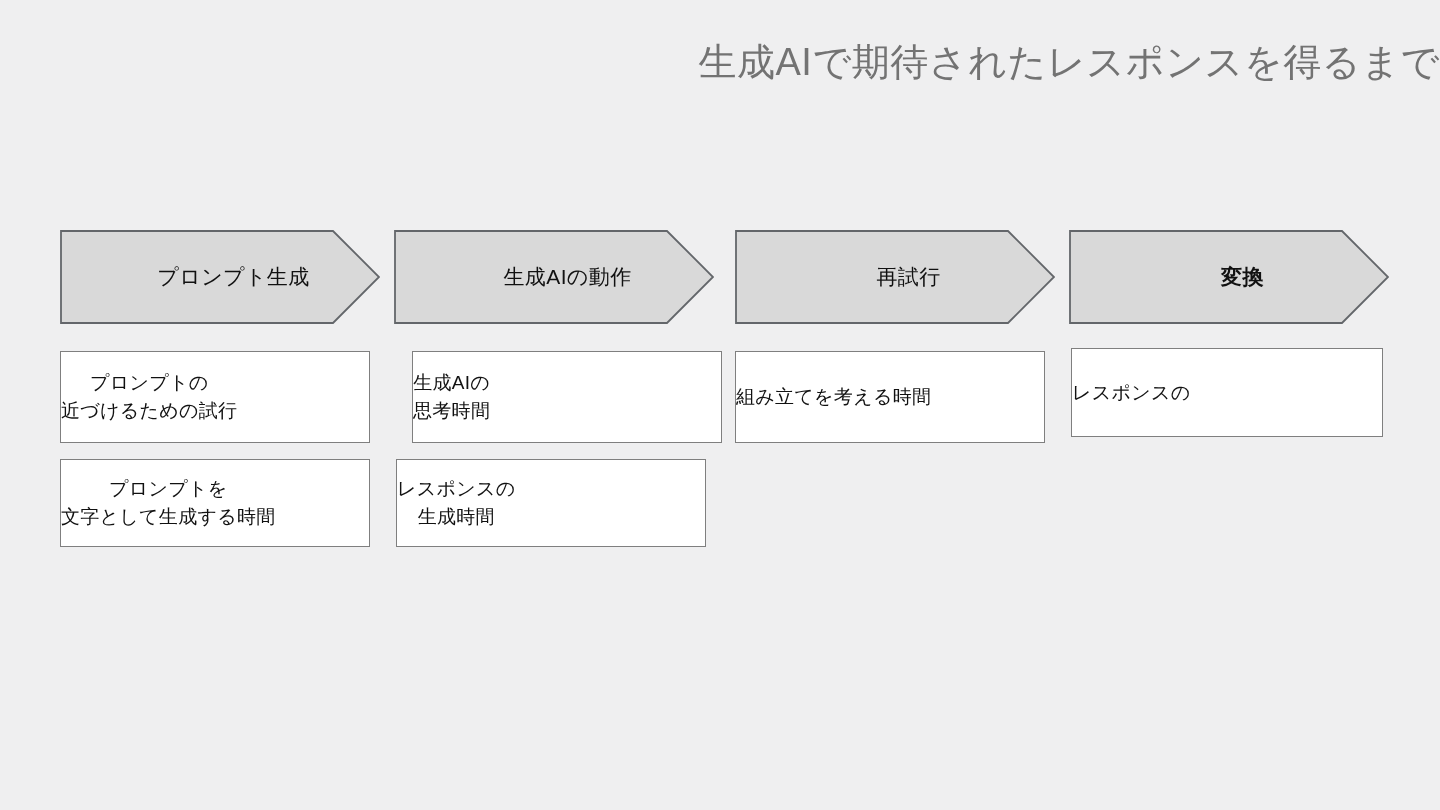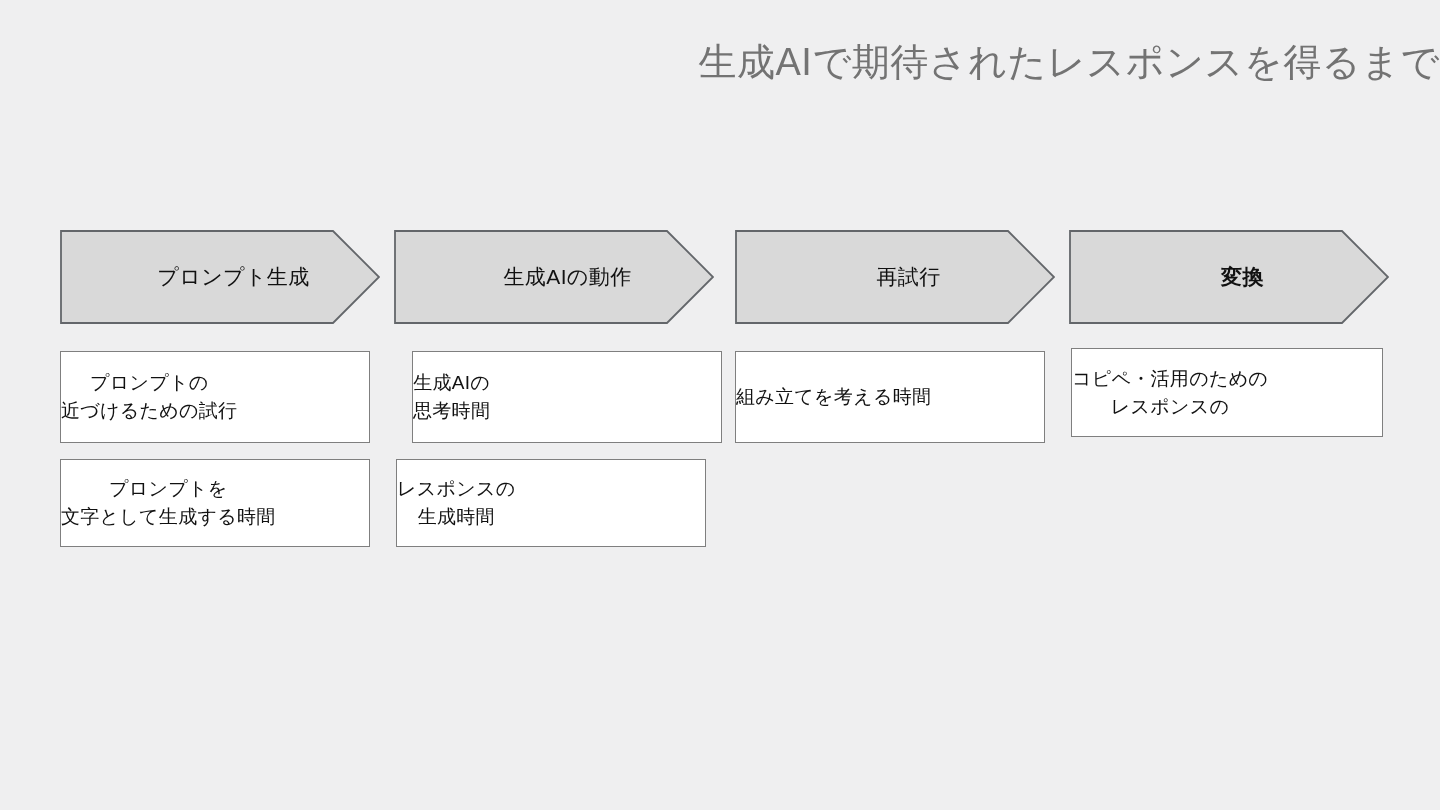--- a/index.html
+++ b/index.html
@@ -155,20 +155,19 @@
 
     <div class="stage" id="stage-3">
       <div class="chevron-wrap">
         <svg class="chevron-svg" width="320" height="94" viewBox="0 0 320 94">
           <polygon points="1,1 273,1 319,47 273,93 1,93" fill="#d9d9d9" stroke="#63666a" stroke-width="1.8"></polygon>
         </svg>
         <div class="chevron-label" style="width:275px;font-weight:bold;">変換</div>
       </div>
       <div class="detail-box" style="left:2px; top:118px; width:312px; height:89px;">
         <span>
-          <span class="line">コピペ・活用のための</span>
           <span class="line">レスポンスの</span>
         </span>
       </div>
     </div>
 
   </div>
 </div>
 
 </body></html>

